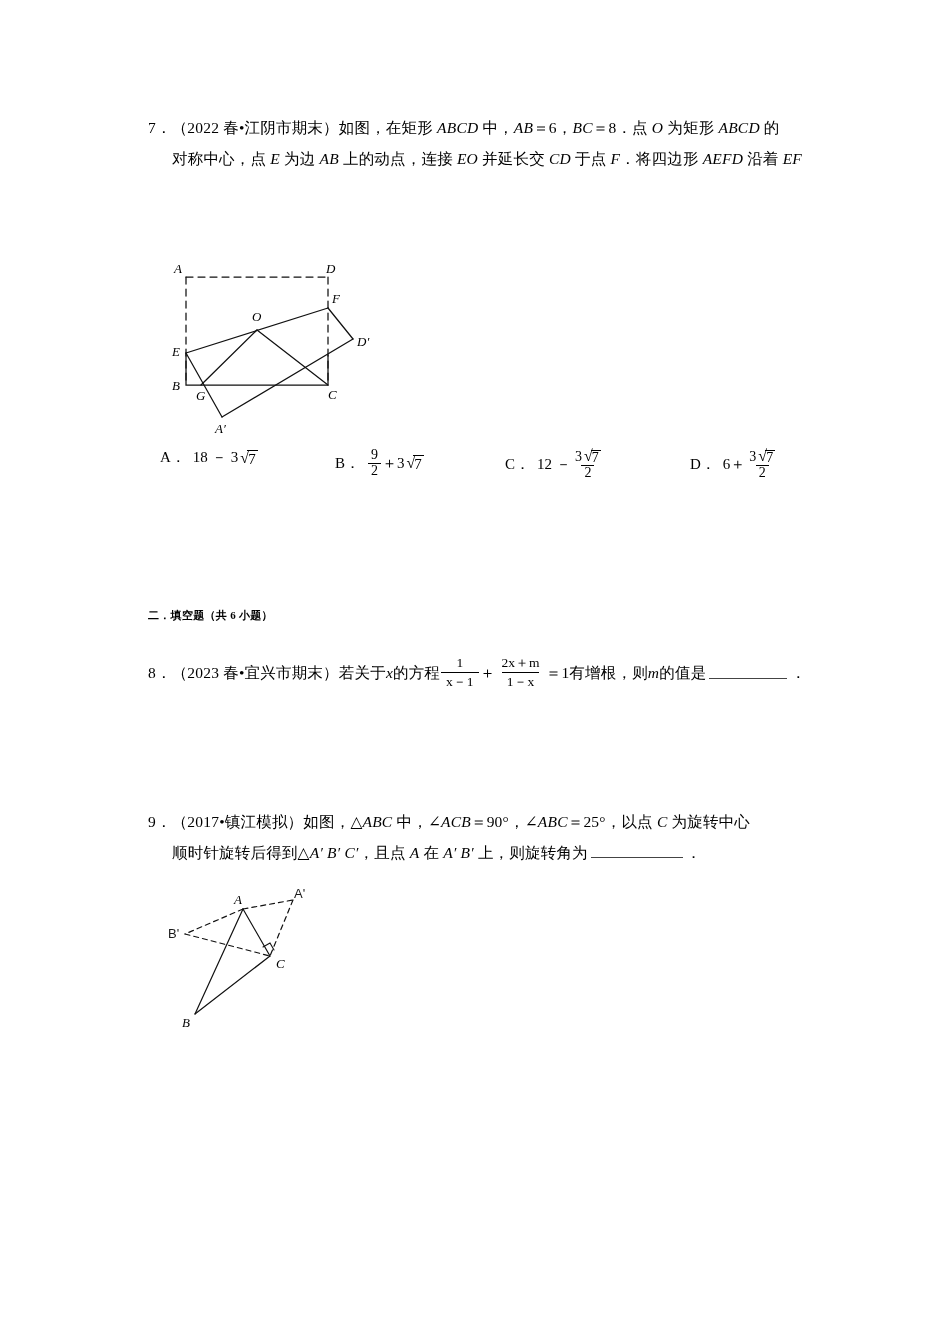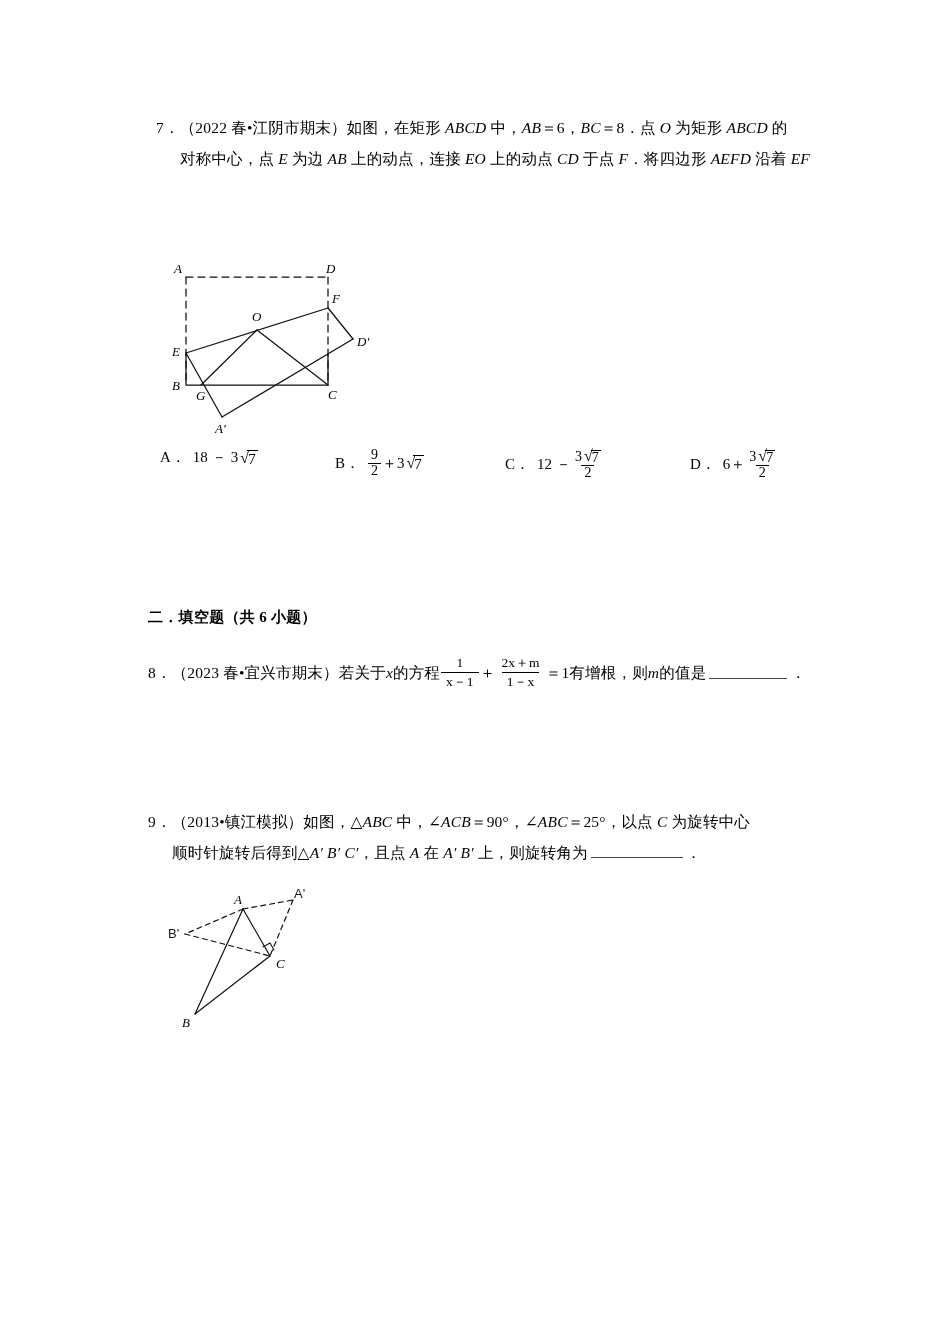--- a/index.html
+++ b/index.html
@@ -33,21 +33,21 @@
     white-space: nowrap;
   }
   .indent { padding-left: 24px; }
   .it {
     font-style: italic;
     font-family: "Liberation Serif", "DejaVu Serif", serif;
   }
   .sp { display: inline-block; width: 4px; }
 
   
-  #q7 { top: 112px; margin-left: 8px; }
+  #q7 { top: 112px; }
 
   #fig7 {
     position: absolute;
     left: 160px;
     top: 263px;
     width: 230px;
     height: 175px;
   }
 
   #choices7 {
@@ -89,21 +89,21 @@
     margin-left: -2px;
     position: relative;
     top: 1px;
   }
 
   
   #sec2 {
     position: absolute;
     left: 148px;
     top: 608px;
-    font-size: 15px;
+    font-size: 11px;
     font-weight: bold;
     letter-spacing: 0.3px;
     white-space: nowrap;
   }
 
   
   #q8 { top: 655px; }
   #q8 .qline { display: flex; align-items: center; }
   .mfrac {
     display: inline-flex;
@@ -150,21 +150,21 @@
 </style>
 </head>
 <body>
 
 <div class="page">
 
   <div class="qblock" id="q7">
 
     <div class="qline"><span>7．</span><span>（2022 春•江阴市期末）</span><span>如图，在矩形 </span><span class="it">ABCD</span><span> 中，</span><span class="it">AB</span><span>＝6，</span><span class="it">BC</span><span>＝8．点 </span><span class="it">O</span><span> 为矩形 </span><span class="it">ABCD</span><span> 的</span></div>
 
-    <div class="qline indent"><span>对称中心，点 </span><span class="it">E</span><span> 为边 </span><span class="it">AB</span><span> 上的动点，连接 </span><span class="it">EO</span><span> 上的动点 </span><span class="it">CD</span><span> 于点 </span><span class="it">F</span><span>．将四边形 </span><span class="it">AEFD</span><span> 沿着 </span><span class="it">EF</span></div>
+    <div class="qline indent"><span>对称中心，点 </span><span class="it">E</span><span> 为边 </span><span class="it">AB</span><span> 上的动点，连接 </span><span class="it">EO</span><span> 并延长交 </span><span class="it">CD</span><span> 于点 </span><span class="it">F</span><span>．将四边形 </span><span class="it">AEFD</span><span> 沿着 </span><span class="it">EF</span></div>
 
 
   </div>
 
   <div id="fig7">
     <svg width="230" height="175" viewBox="0 0 230 175">
       <g fill="none" stroke="#111" stroke-width="1.25" stroke-linecap="round">
 
         <path d="M 26 14 L 168 14" stroke-dasharray="7,5"></path>
         <path d="M 26 14 L 26 122" stroke-dasharray="7,5"></path>
@@ -261,21 +261,21 @@
       <span>＝1</span>
       <span>有增根，则 </span>
       <span class="it">m</span>
       <span> 的值是</span>
       <span class="blank blank-sm"></span>
       <span>．</span>
     </div>
   </div>
 
   <div class="qblock" id="q9">
-    <div class="qline"><span>9．</span><span>（2013•镇江模拟）</span><span>如图，△</span><span class="it">ABC</span><span> 中，∠</span><span class="it">ACB</span><span>＝90°，∠</span><span class="it">ABC</span><span>＝25°，以点 </span><span class="it">C</span><span> 为旋转中心</span></div>
+    <div class="qline"><span>9．</span><span>（2017•镇江模拟）</span><span>如图，△</span><span class="it">ABC</span><span> 中，∠</span><span class="it">ACB</span><span>＝90°，∠</span><span class="it">ABC</span><span>＝25°，以点 </span><span class="it">C</span><span> 为旋转中心</span></div>
 
     <div class="qline indent"><span>顺时针旋转后得到△</span><span class="it">A′ B′ C′</span><span>，且点 </span><span class="it">A</span><span> 在 </span><span class="it">A′ B′</span><span> 上，则旋转角为</span><span class="blank"></span><span>．</span></div>
   </div>
 
   <div id="fig9">
     <svg width="200" height="145" viewBox="0 0 200 145">
       <g fill="none" stroke="#111" stroke-width="1.2" stroke-linecap="round">
 
         <path d="M 93 23 L 45 128"></path>
         <path d="M 45 128 L 120 70"></path>

